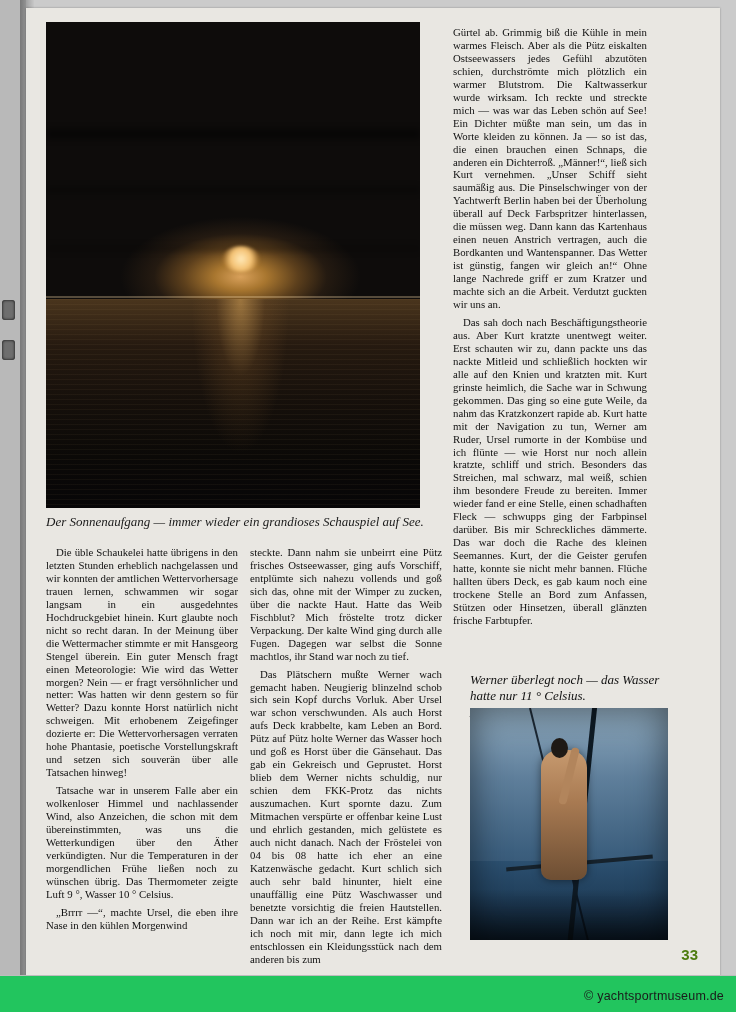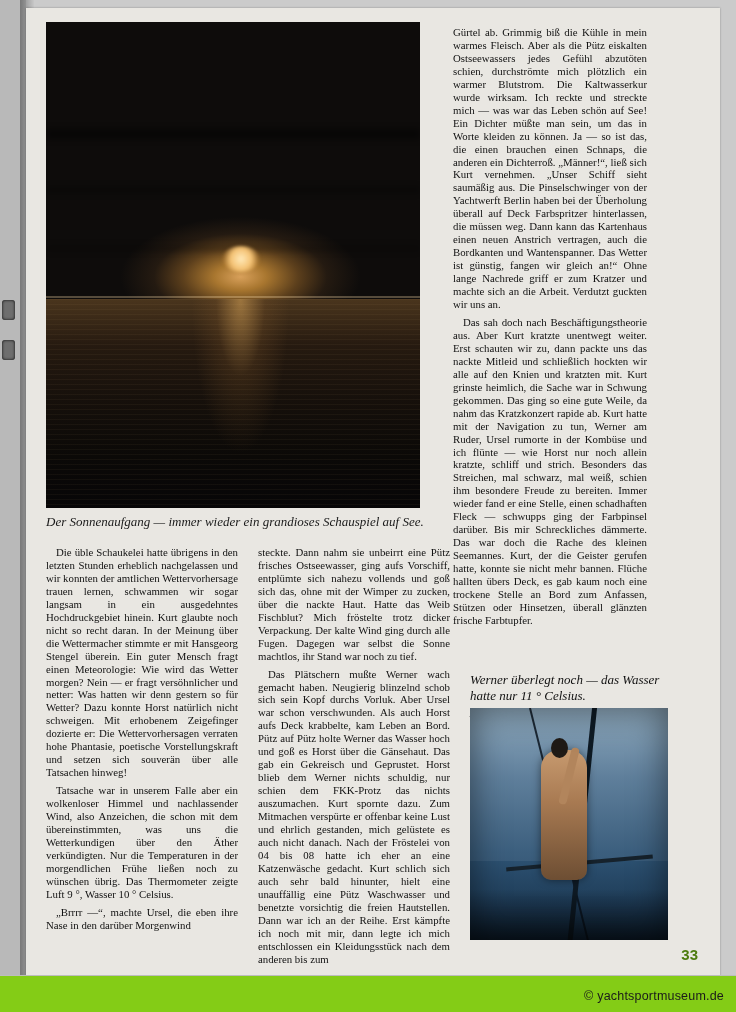--- a/index.html
+++ b/index.html
@@ -64,21 +64,21 @@
   .punch.p1 { top: 300px; }
   .punch.p2 { top: 340px; }
 
   
   .bottom-band {
     position: absolute;
     left: 0;
     bottom: 0;
     width: 736px;
     height: 36px;
-    background: #84cc16;
+    background: #22c55e;
     border-top: 1px solid #bdbdbd;
   }
   .credit {
     position: absolute;
     right: 12px;
     bottom: 9px;
     font-family: "Liberation Sans", sans-serif;
     font-size: 12.5px;
     color: #1a1a1a;
     letter-spacing: 0.2px;
@@ -182,21 +182,21 @@
     left: 427px;
     top: 18px;
     width: 202px;
   }
   #col-left-bottom {
     left: 20px;
     top: 538px;
     width: 200px;
   }
   #col-mid-bottom {
-    left: 232px;
+    left: 224px;
     top: 538px;
     width: 200px;
   }
 
   .caption-2 {
     position: absolute;
     left: 444px;
     top: 664px;
     width: 198px;
     font-family: "Liberation Serif", serif;
@@ -329,21 +329,21 @@
     <div class="photo-caption">Der Sonnenaufgang — immer wieder ein grandioses Schauspiel auf See.</div>
 
     <div class="col" id="col-right-top">
       <p class="noind">Gürtel ab. Grimmig biß die Kühle in mein warmes Fleisch. Aber als die Pütz eiskalten Ostseewassers jedes Gefühl abzutöten schien, durchströmte mich plötzlich ein warmer Blutstrom. Die Kaltwasserkur wurde wirksam. Ich reckte und streckte mich — was war das Leben schön auf See! Ein Dichter müßte man sein, um das in Worte kleiden zu können. Ja — so ist das, die einen brauchen einen Schnaps, die anderen ein Dichterroß. „Männer!“, ließ sich Kurt vernehmen. „Unser Schiff sieht saumäßig aus. Die Pinselschwinger von der Yachtwerft Berlin haben bei der Überholung überall auf Deck Farbspritzer hinterlassen, die müssen weg. Dann kann das Kartenhaus einen neuen Anstrich vertragen, auch die Bordkanten und Wantenspanner. Das Wetter ist günstig, fangen wir gleich an!“ Ohne lange Nachrede griff er zum Kratzer und machte sich an die Arbeit. Verdutzt guckten wir uns an.</p>
       <p>Das sah doch nach Beschäftigungstheorie aus. Aber Kurt kratzte unentwegt weiter. Erst schauten wir zu, dann packte uns das nackte Mitleid und schließlich hockten wir alle auf den Knien und kratzten mit. Kurt grinste heimlich, die Sache war in Schwung gekommen. Das ging so eine gute Weile, da nahm das Kratzkonzert rapide ab. Kurt hatte mit der Navigation zu tun, Werner am Ruder, Ursel rumorte in der Kombüse und ich flünte — wie Horst nur noch allein kratzte, schliff und strich. Besonders das Streichen, mal schwarz, mal weiß, schien ihm besondere Freude zu bereiten. Immer wieder fand er eine Stelle, einen schadhaften Fleck — schwupps ging der Farbpinsel darüber. Bis mir Schreckliches dämmerte. Das war doch die Rache des kleinen Seemannes. Kurt, der die Geister gerufen hatte, konnte sie nicht mehr bannen. Flüche hallten übers Deck, es gab kaum noch eine trockene Stelle an Bord zum Anfassen, Stützen oder Hinsetzen, überall glänzten frische Farbtupfer.</p>
     </div>
 
     <div class="col" id="col-left-bottom">
       <p>Die üble Schaukelei hatte übrigens in den letzten Stunden erheblich nachgelassen und wir konnten der amtlichen Wettervorhersage trauen lernen, schwammen wir sogar langsam in ein ausgedehntes Hochdruckgebiet hinein. Kurt glaubte noch nicht so recht daran. In der Meinung über die Wettermacher stimmte er mit Hansgeorg Stengel überein. Ein guter Mensch fragt einen Meteorologie: Wie wird das Wetter morgen? Nein — er fragt versöhnlicher und netter: Was hatten wir denn gestern so für Wetter? Dazu konnte Horst natürlich nicht schweigen. Mit erhobenem Zeigefinger dozierte er: Die Wettervorhersagen verraten hohe Phantasie, poetische Vorstellungskraft und setzen sich souverän über alle Tatsachen hinweg!</p>
       <p>Tatsache war in unserem Falle aber ein wolkenloser Himmel und nachlassender Wind, also Anzeichen, die schon mit dem übereinstimmten, was uns die Wetterkundigen über den Äther verkündigten. Nur die Temperaturen in der morgendlichen Frühe ließen noch zu wünschen übrig. Das Thermometer zeigte Luft 9 °, Wasser 10 ° Celsius.</p>
-      <p>„Brrrr —“, machte Ursel, die eben ihre Nase in den darüber Morgenwind</p>
+      <p>„Brrrr —“, machte Ursel, die eben ihre Nase in den kühlen Morgenwind</p>
     </div>
 
     <div class="col" id="col-mid-bottom">
       <p class="noind">steckte. Dann nahm sie unbeirrt eine Pütz frisches Ostseewasser, ging aufs Vorschiff, entplümte sich nahezu vollends und goß sich das, ohne mit der Wimper zu zucken, über die nackte Haut. Hatte das Weib Fischblut? Mich fröstelte trotz dicker Verpackung. Der kalte Wind ging durch alle Fugen. Dagegen war selbst die Sonne machtlos, ihr Stand war noch zu tief.</p>
       <p>Das Plätschern mußte Werner wach gemacht haben. Neugierig blinzelnd schob sich sein Kopf durchs Vorluk. Aber Ursel war schon verschwunden. Als auch Horst aufs Deck krabbelte, kam Leben an Bord. Pütz auf Pütz holte Werner das Wasser hoch und goß es Horst über die Gänsehaut. Das gab ein Gekreisch und Geprustet. Horst blieb dem Werner nichts schuldig, nur schien dem FKK-Protz das nichts auszumachen. Kurt spornte dazu. Zum Mitmachen verspürte er offenbar keine Lust und ehrlich gestanden, mich gelüstete es auch nicht danach. Nach der Fröstelei von 04 bis 08 hatte ich eher an eine Katzenwäsche gedacht. Kurt schlich sich auch sehr bald hinunter, hielt eine unauffällig eine Pütz Waschwasser und benetzte vorsichtig die freien Hautstellen. Dann war ich an der Reihe. Erst kämpfte ich noch mit mir, dann legte ich mich entschlossen ein Kleidungsstück nach dem anderen bis zum</p>
     </div>
 
     <div class="caption-2">
       <div>Werner überlegt noch — das Wasser</div>
       <div>hatte nur 11 ° Celsius.</div>

